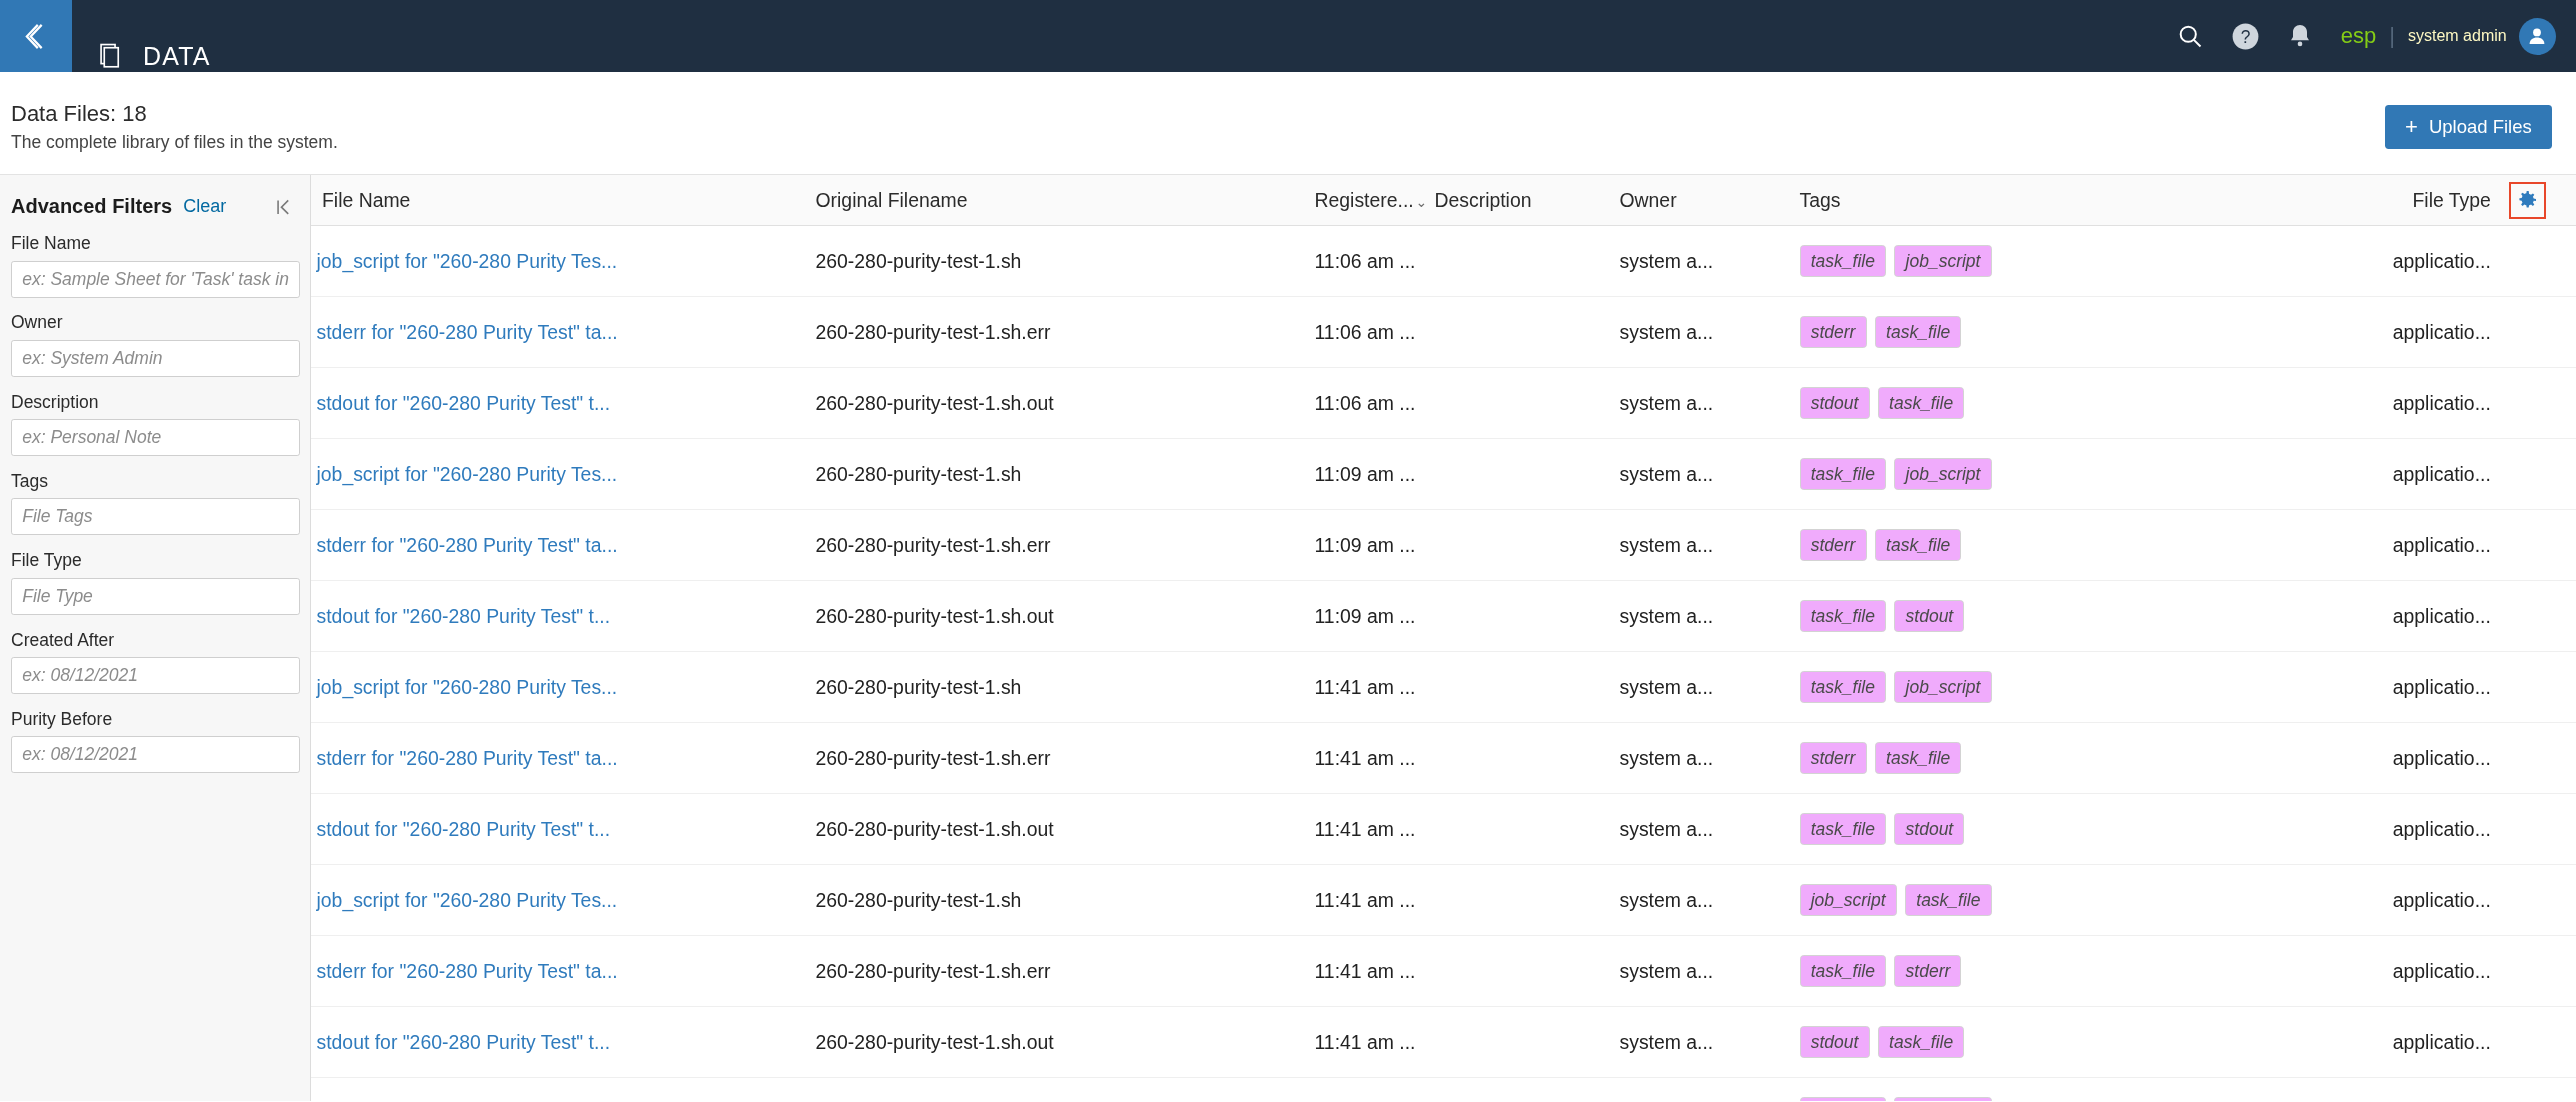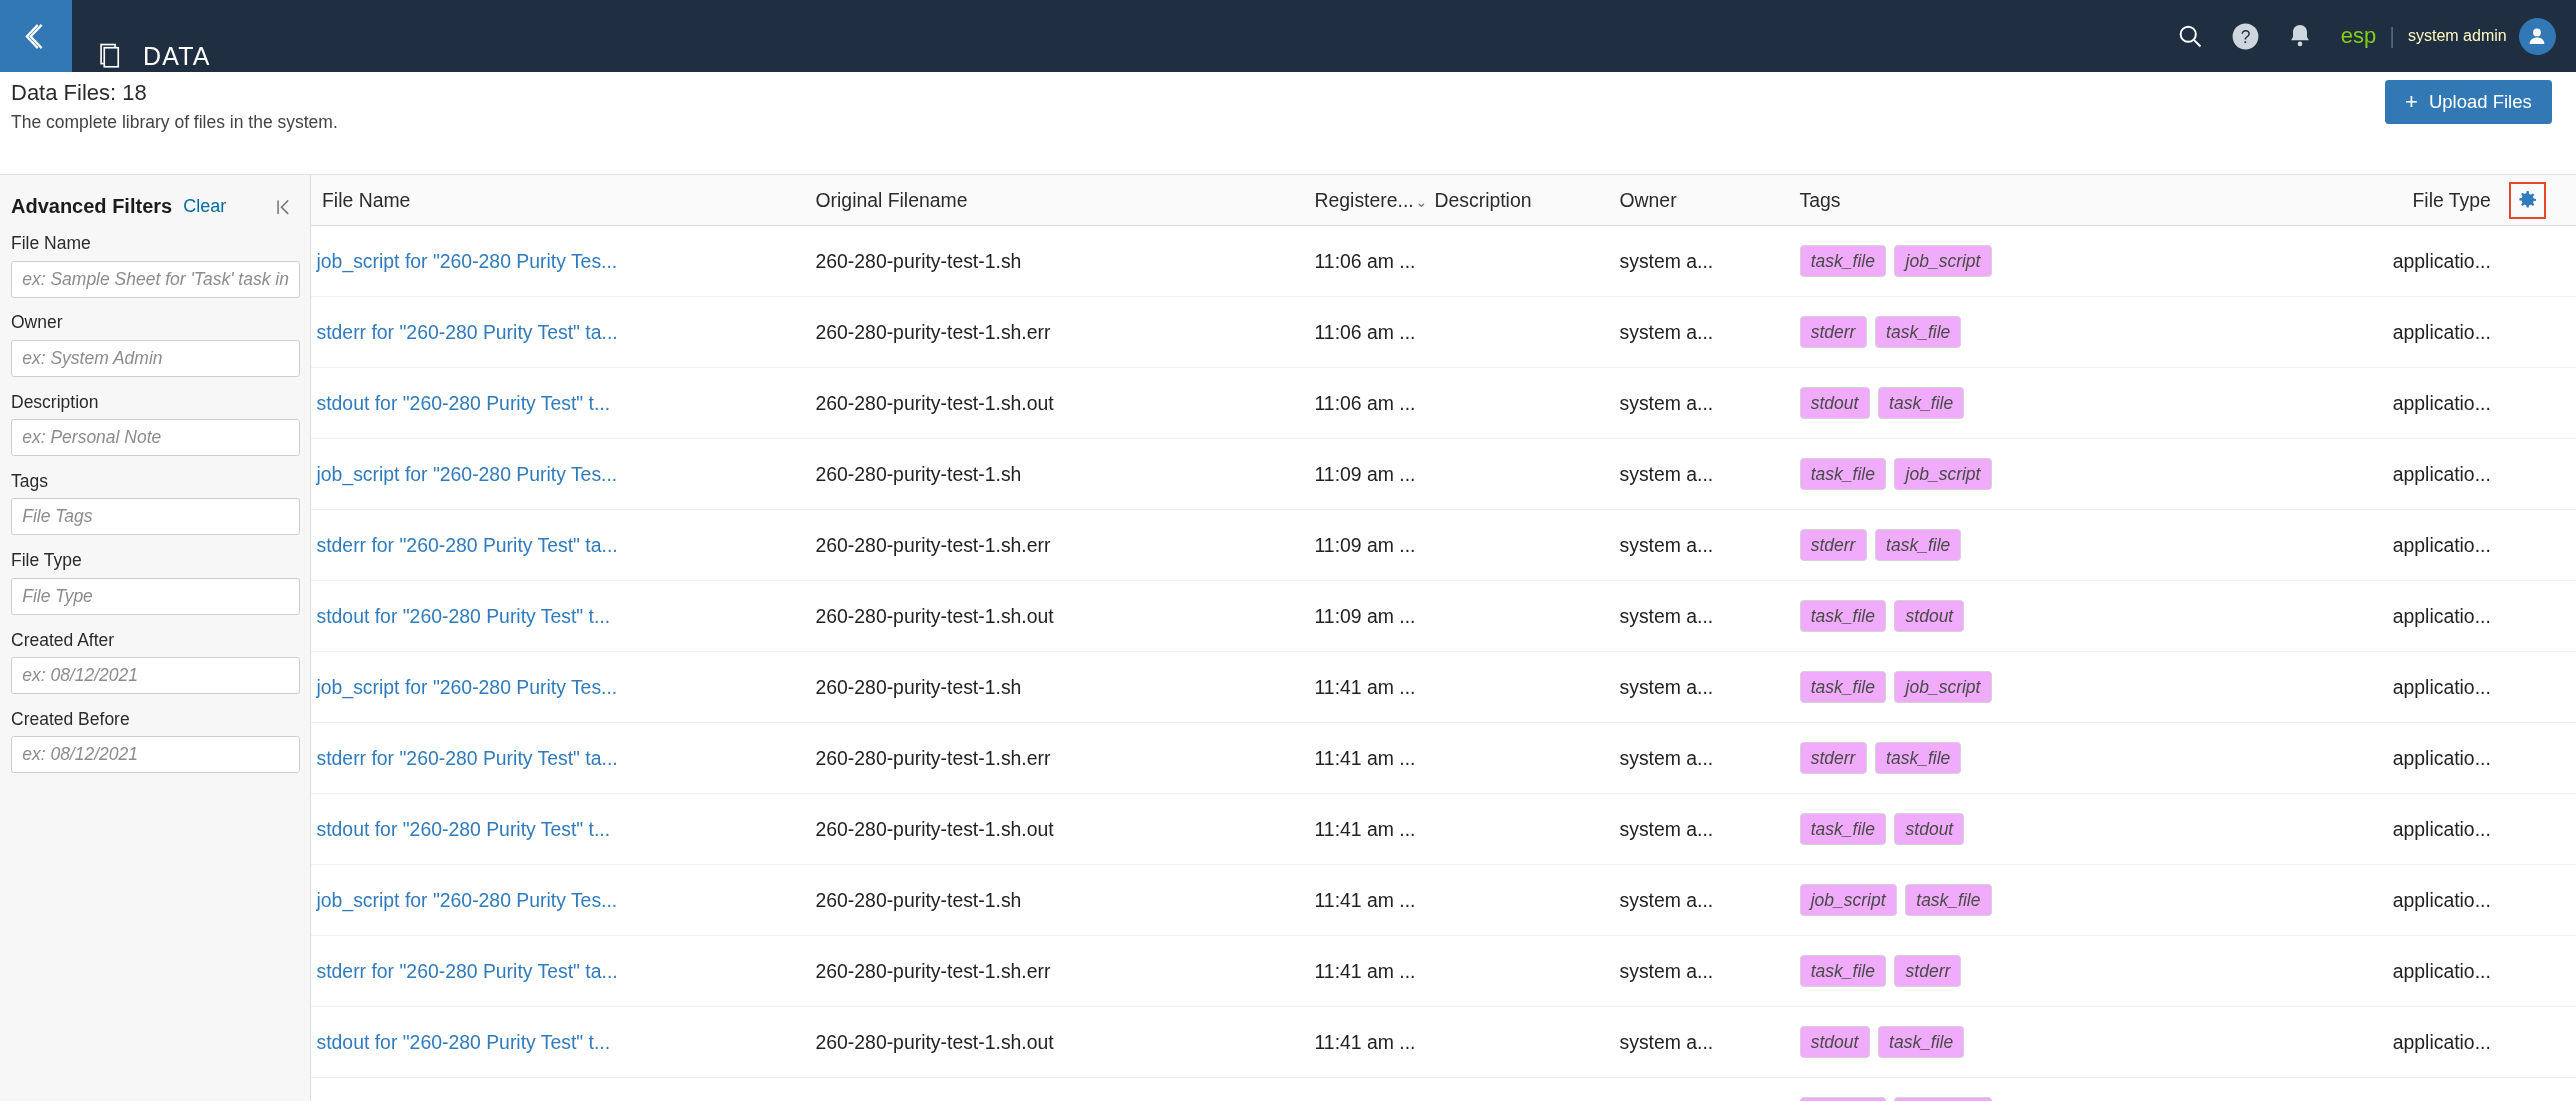--- a/index.html
+++ b/index.html
@@ -59,21 +59,21 @@
     background: #3178b5;
     display: flex; align-items: center; justify-content: center;
     cursor: pointer;
   }
 
   
   .subheader {
     height: 103px;
     background: #ffffff;
     display: flex;
-    align-items: flex-start;
+    align-items: center;
     padding: 8px 24px 0 11px;
     border-bottom: 0.9px solid #e3e3e3;
   }
   .subheader-text { display: flex; flex-direction: column; gap: 5.5px; }
   .page-count { font-size: 22px; color: #2b2b2b; }
   .page-desc { font-size: 17.5px; color: #444; }
   .upload-btn {
     margin-left: auto;
     background: #3178b5;
     color: #fff;
@@ -253,21 +253,21 @@
         </svg>
       </span>
     </div>
     <div id="filter-fields">
         <div class="field"><label class="field-label">File Name</label><input class="field-input" type="text" placeholder="ex: Sample Sheet for 'Task' task instance" style=""></div>
         <div class="field"><label class="field-label">Owner</label><input class="field-input" type="text" placeholder="ex: System Admin" style=""></div>
         <div class="field"><label class="field-label">Description</label><input class="field-input" type="text" placeholder="ex: Personal Note" style=""></div>
         <div class="field"><label class="field-label">Tags</label><input class="field-input" type="text" placeholder="File Tags" style=""></div>
         <div class="field"><label class="field-label">File Type</label><input class="field-input" type="text" placeholder="File Type" style=""></div>
         <div class="field"><label class="field-label">Created After</label><input class="field-input" type="text" placeholder="ex: 08/12/2021" style=""></div>
-        <div class="field"><label class="field-label">Created Before</label><input class="field-input" type="text" placeholder="ex: 08/12/2021" style=""></div>
+        <div class="field"><label class="field-label">Purity Before</label><input class="field-input" type="text" placeholder="ex: 08/12/2021" style=""></div>
       </div>
   </aside>
 
   <section class="table-area">
     <div class="thead">
       <div class="th col-name">File Name</div>
       <div class="th col-orig">Original Filename</div>
       <div class="th col-reg"><span>Registere...</span><span class="sort-caret">⌄</span></div>
       <div class="th col-desc">Description</div>
       <div class="th col-owner">Owner</div>

